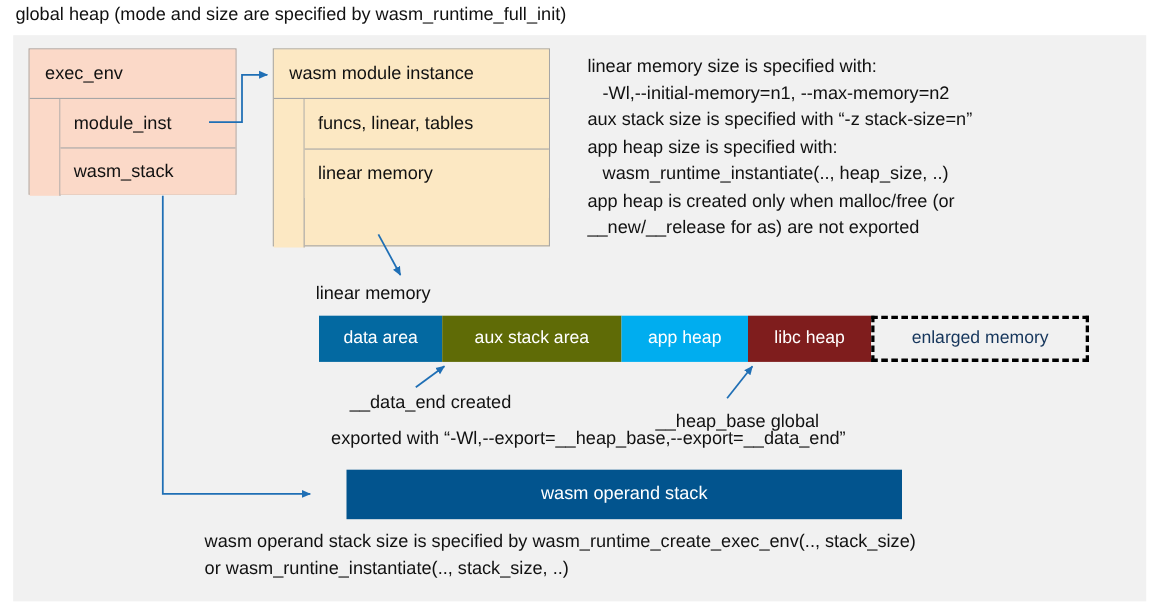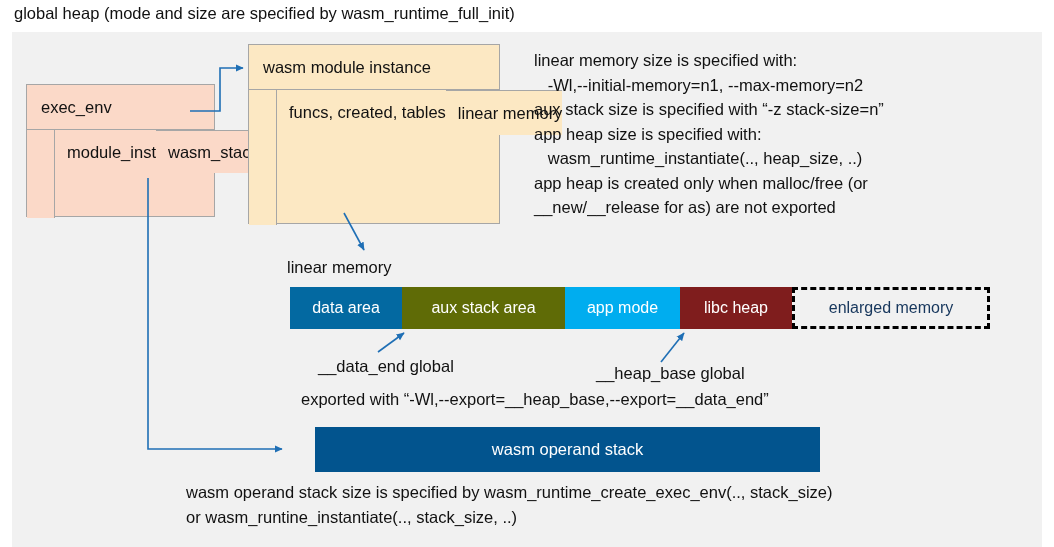--- a/index.html
+++ b/index.html
@@ -55,22 +55,21 @@
     width: 100%;
   }
   .struct .gutter {
     box-sizing: border-box;
     border-right: 1px solid #a6a6a6;
     flex: 0 0 auto;
   }
   .struct .rowcol {
     flex: 1 1 auto;
     display: flex;
-    flex-direction: row;
-    justify-content: flex-end;
+    flex-direction: column;
   }
   .struct .row {
     box-sizing: border-box;
     display: flex;
     align-items: center;
     padding-left: 12px;
     font-size: 16.5px;
     color: #111111;
     white-space: nowrap;
   }
@@ -168,61 +167,61 @@
 </style>
 </head>
 <body>
 
 <div id="canvas">
 
   <div id="panel"></div>
 
   <div id="title">global heap (mode and size are specified by wasm_runtime_full_init)</div>
 
-  <div class="struct" id="exec-env" style="left:26px; top:44px; width:189px; height:133px;margin-top:40px;">
+  <div class="struct" id="exec-env" style="left:26px; top:44px; width:189px; height:133px;">
     <div class="hdr" style="height:45px;">exec_env</div>
     <div class="rows" style="height:88px;">
       <div class="gutter" style="width:28px;"></div>
       <div class="rowcol">
         <div class="row" style="height:44px;">module_inst</div>
         <div class="row" style="height:43px;">wasm_stack</div>
       </div>
     </div>
   </div>
 
   <div class="struct" id="module-inst-box" style="left:248px; top:44px; width:252px; height:180px;">
     <div class="hdr" style="height:45px;">wasm module instance</div>
     <div class="rows" style="height:135px;">
       <div class="gutter" style="width:28px;"></div>
       <div class="rowcol">
-        <div class="row" style="height:45px;">funcs, created, tables</div>
+        <div class="row" style="height:45px;">funcs, linear, tables</div>
         <div class="row" style="height:45px;">linear memory</div>
       </div>
     </div>
   </div>
 
   <div id="notes">linear memory size is specified with:
    -Wl,--initial-memory=n1, --max-memory=n2
 aux stack size is specified with “-z stack-size=n”
 app heap size is specified with:
    wasm_runtime_instantiate(.., heap_size, ..)
 app heap is created only when malloc/free (or
 __new/__release for as) are not exported</div>
 
   <div id="lm-label">linear memory</div>
   <div id="membar">
       <div class="seg" style="width: 112px; background: #0369a1;">data area</div>
       <div class="seg" style="width: 163px; background: rgb(95, 107, 6);">aux stack area</div>
-      <div class="seg" style="width: 115px; background: rgb(0, 173, 239);">app mode</div>
+      <div class="seg" style="width: 115px; background: rgb(0, 173, 239);">app heap</div>
       <div class="seg" style="width: 112px; background: #7f1d1d;">libc heap</div>
       <div class="seg dashed" style="width: 198px;">enlarged memory</div>
     </div>
 
-  <div class="anno" style="left:318px; top:357px;">__data_end global</div>
-  <div class="anno" style="left:596px; top:364px;">__heap_base global</div>
+  <div class="anno" style="left:318px; top:357px;">__data_end created</div>
+  <div class="anno" style="left:596px; top:374px;">__heap_base global</div>
   <div class="anno" style="left:301px; top:390px;">exported with “-Wl,--export=__heap_base,--export=__data_end”</div>
 
   <div id="operand-stack" style="background: rgb(2, 84, 142);">wasm operand stack</div>
   <div id="bottom-note">wasm operand stack size is specified by wasm_runtime_create_exec_env(.., stack_size)
 or wasm_runtine_instantiate(.., stack_size, ..)</div>
 
   <svg id="wires">
     <defs>
       <marker id="ah" markerWidth="9" markerHeight="9" refX="7.5" refY="4.2" orient="auto" markerUnits="userSpaceOnUse">
         <path d="M0,0.6 L8.2,4.2 L0,7.8 z" fill="#1f6fb5"></path>

